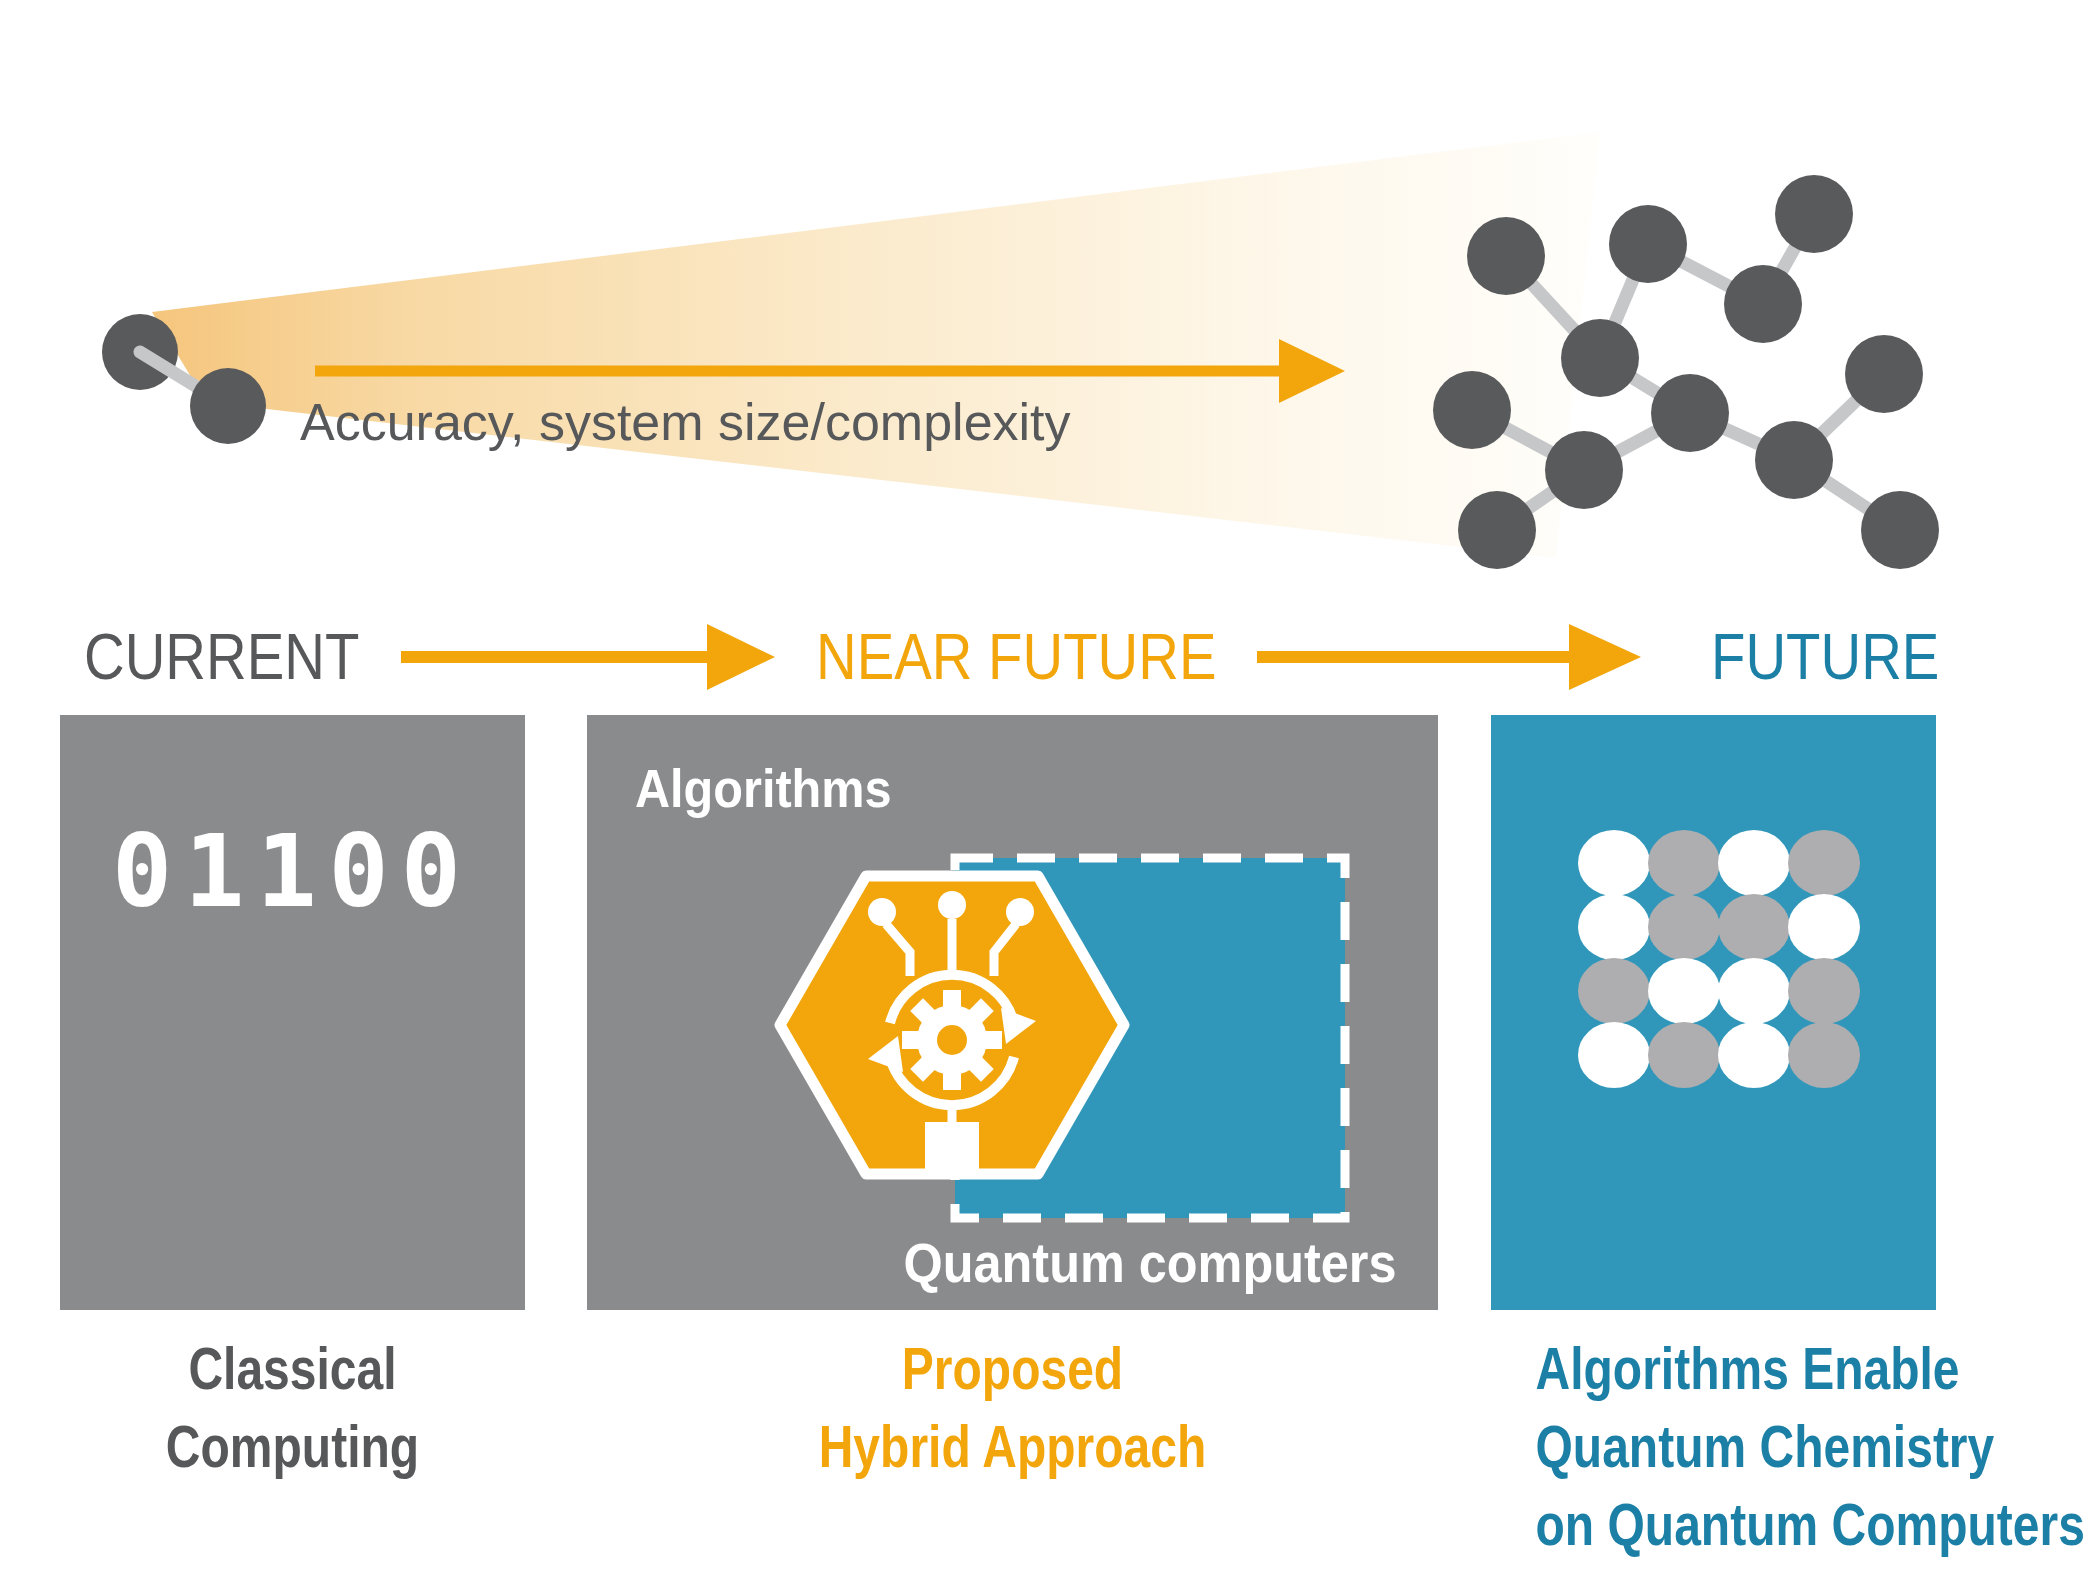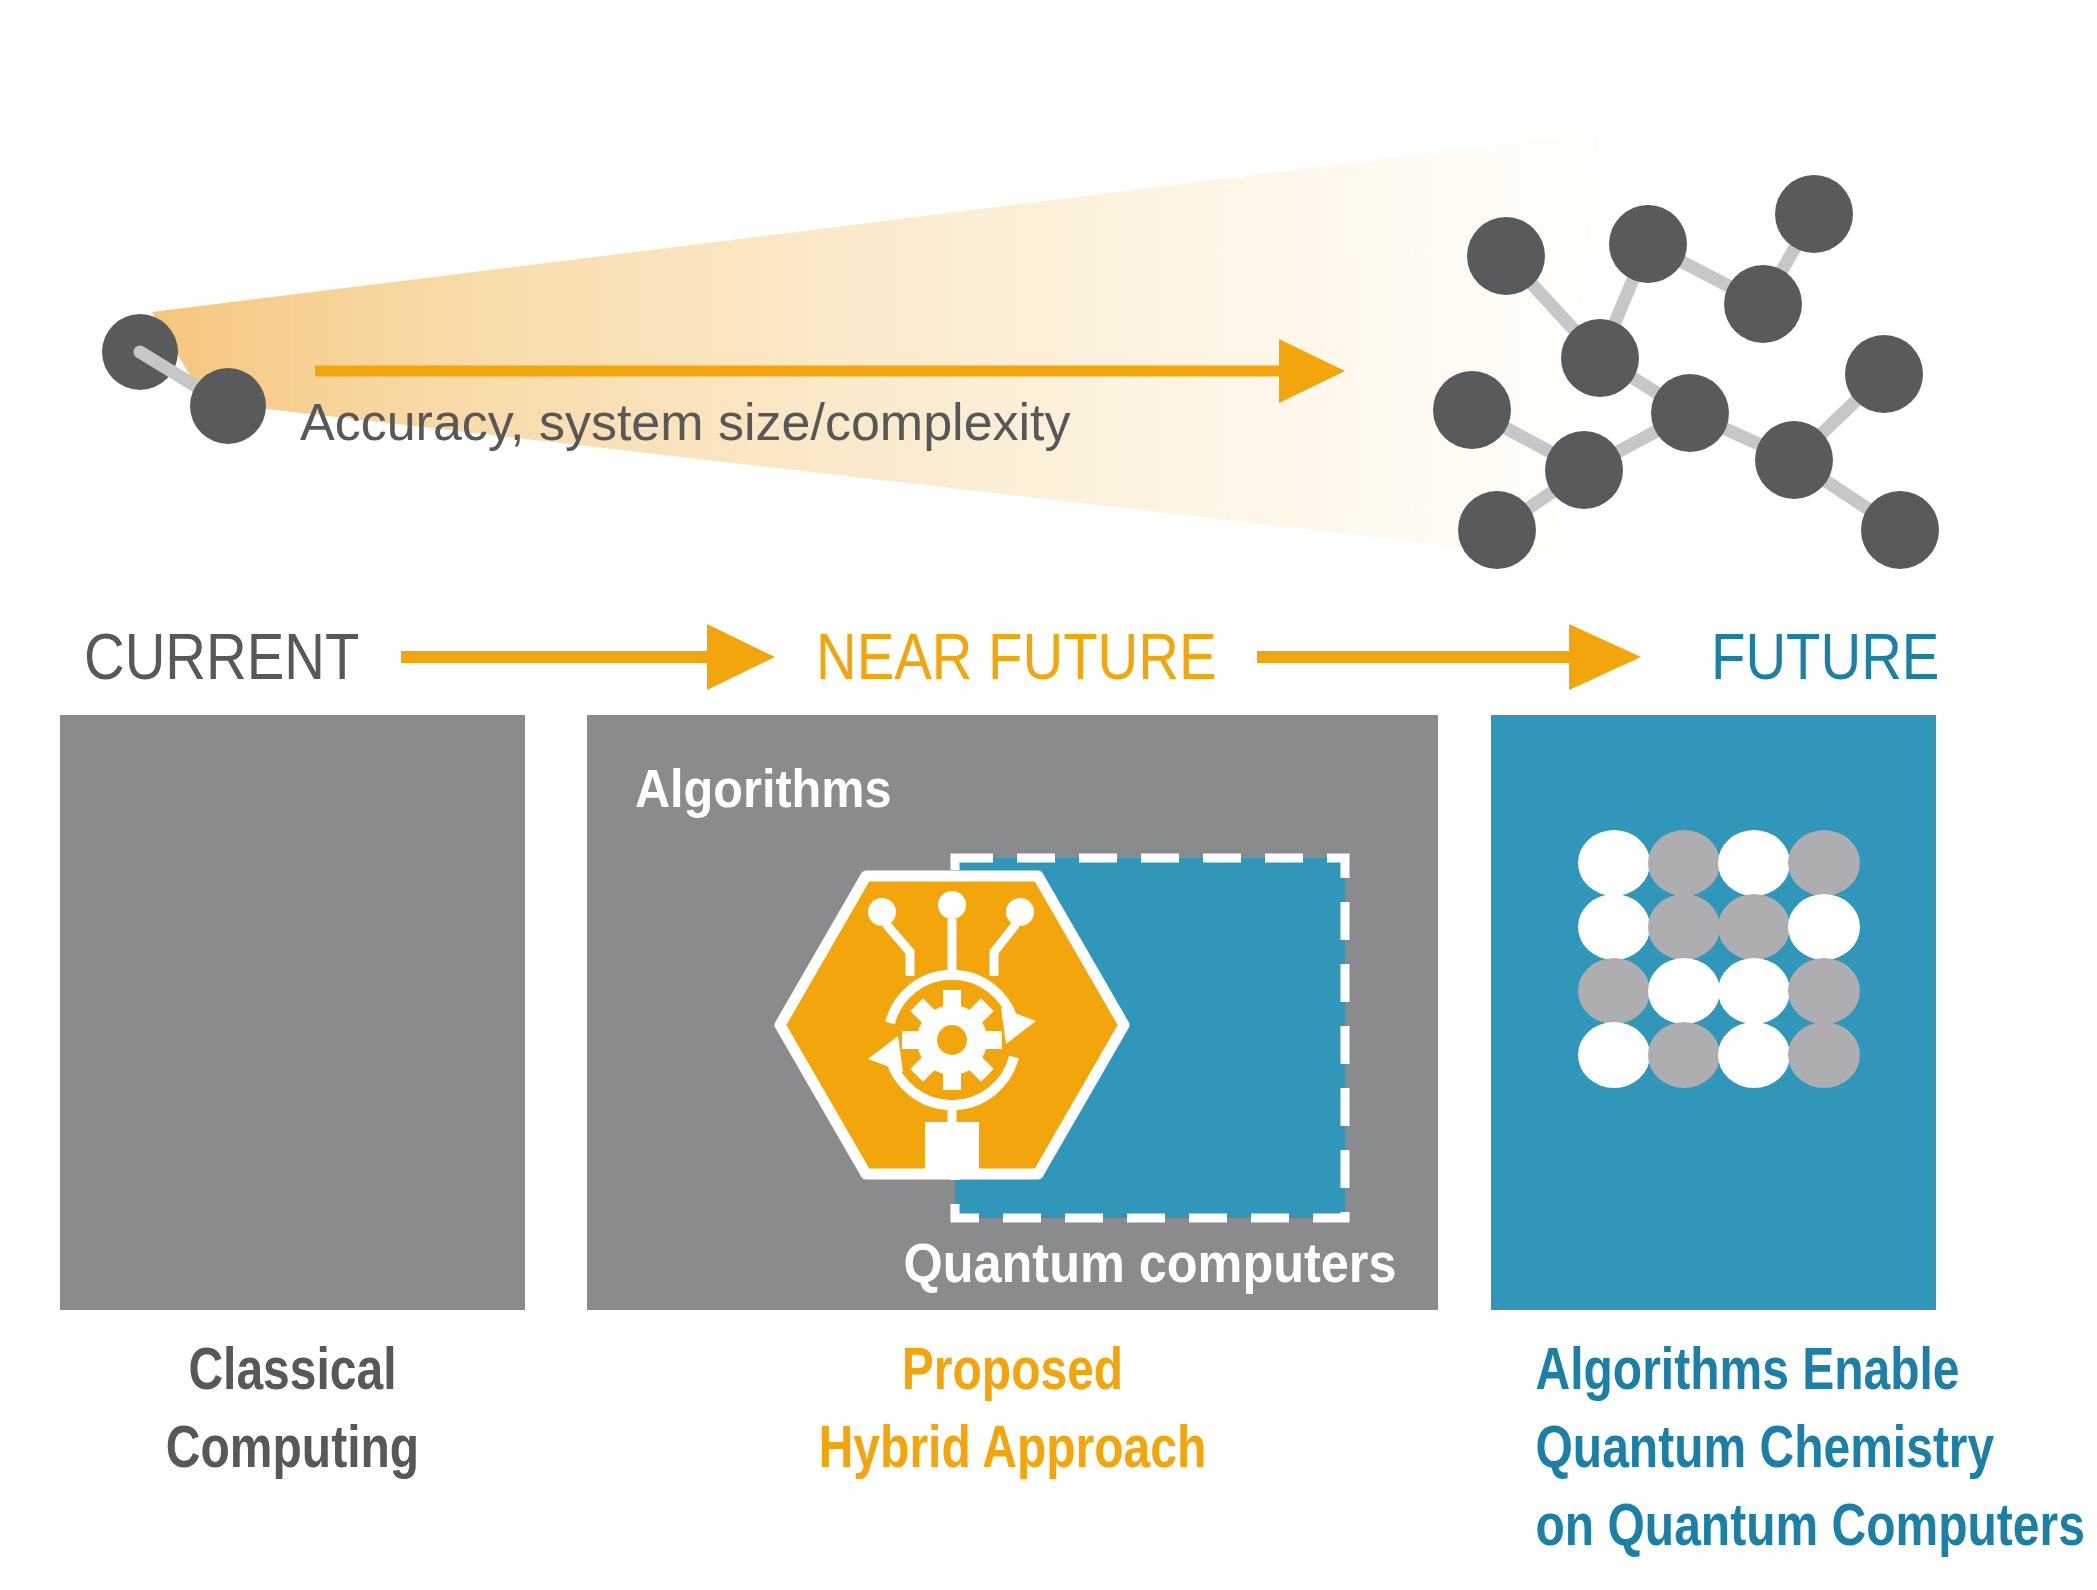--- a/index.html
+++ b/index.html
@@ -150,20 +150,21 @@
 
   <svg class="tl-arrow" id="tl-arrow-2" width="390" height="68" viewBox="0 0 390 68">
     <line class="tl-line" x1="0" y1="34" x2="318" y2="34"></line>
     <polygon class="ohead" points="312,1 384,34 312,67"></polygon>
   </svg>
 
   <div class="row2-label" id="label-future">FUTURE</div>
 
   <div class="panel" id="panel-classical"></div>
   <div id="binary-code">
+    <div>01100</div>
   </div>
   <div class="caption" id="caption-classical">
     <div>Classical</div>
     <div>Computing</div>
   </div>
 
   <div class="panel" id="panel-hybrid"></div>
   <svg id="hybrid-art" width="851" height="595" viewBox="587 715 851 595">
 
     <rect class="qsquare" x="955" y="858" width="390" height="360"></rect>

